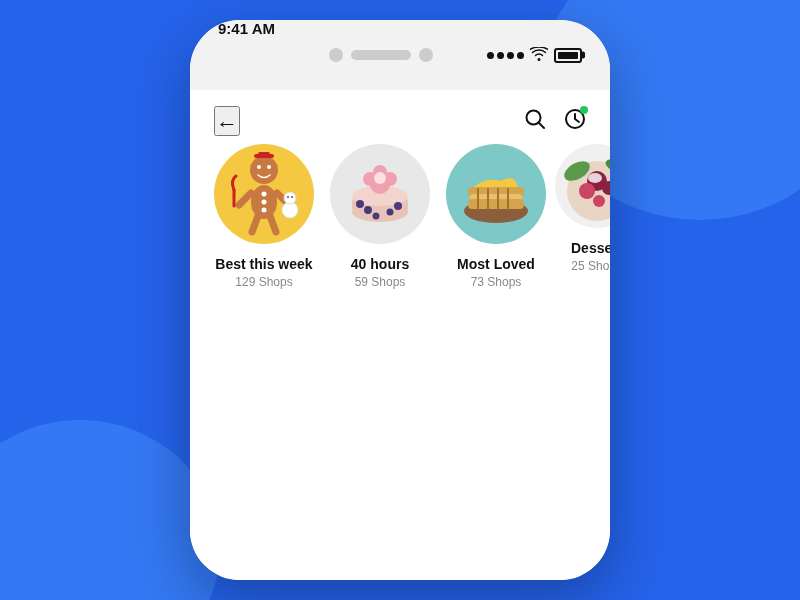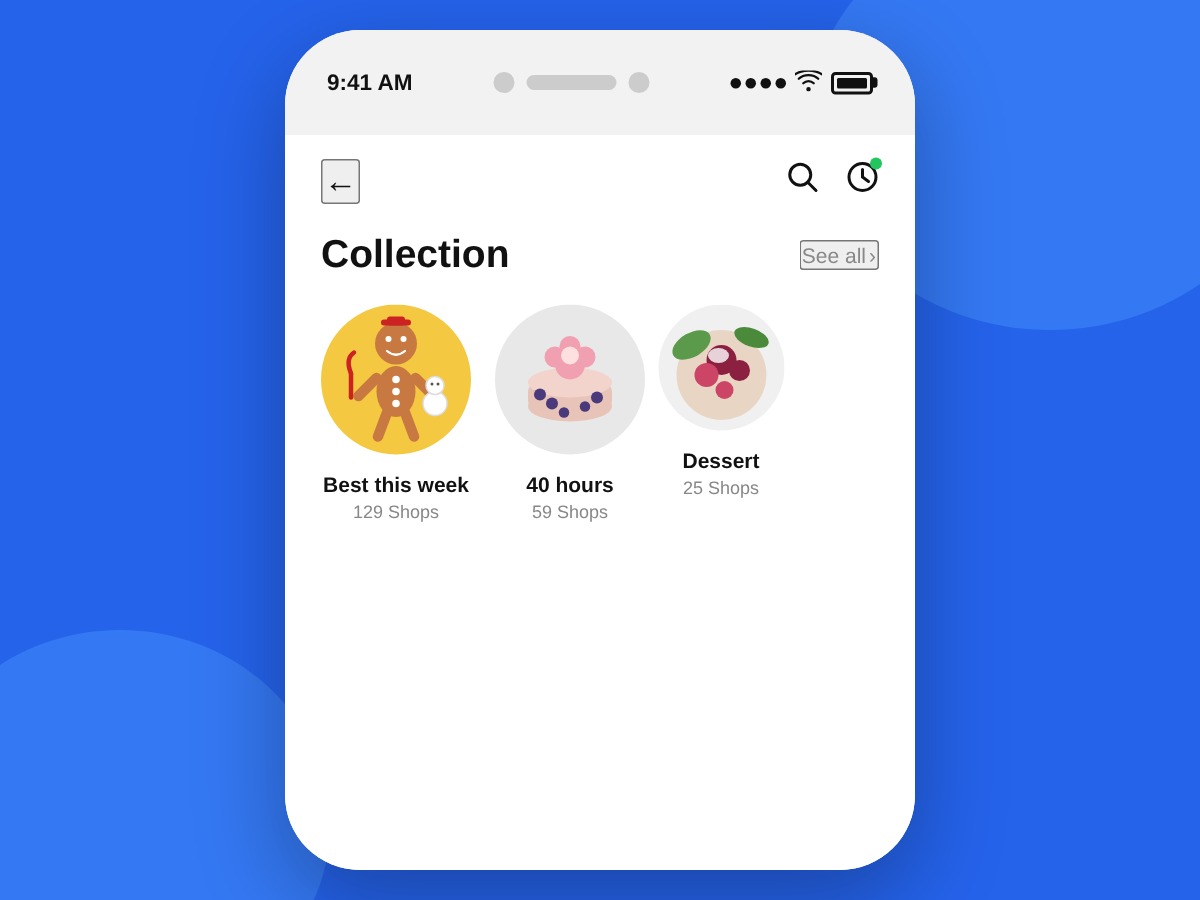--- a/index.html
+++ b/index.html
@@ -51,21 +51,20 @@
       flex-direction: column;
       overflow: hidden;
       z-index: 10;
     }
 
     
     .notch-bar {
       background: #f2f2f2;
       height: 70px;
       display: flex;
-      align-items: center;
       justify-content: space-between;
       padding: 0 28px;
       flex-shrink: 0;
     }
 
     .status-time {
       font-size: 15px;
       font-weight: 600;
       color: #111;
     }
@@ -344,27 +343,20 @@
         <span class="nav-icon">
           <svg width="22" height="22" viewBox="0 0 22 22" fill="none">
             <circle cx="11" cy="11" r="9" stroke="#111" stroke-width="2"></circle>
             <polyline points="11,6 11,11 15,14" stroke="#111" stroke-width="2" stroke-linecap="round" fill="none"></polyline>
           </svg>
           <span class="green-dot"></span>
         </span>
       </div>
     </div>
 
-    <div class="collection-header">
-      <h2 class="collection-title">Collection</h2>
-      <button class="see-all">
-        <span>See all</span>
-        <span>›</span>
-      </button>
-    </div>
 
     <div class="cards-row">
 
       <div class="card">
         <div class="card-image-wrapper yellow-bg">
           <div class="img-placeholder">
             <svg width="80" height="88" viewBox="0 0 80 88" fill="none" xmlns="http://www.w3.org/2000/svg">
 
               <circle cx="40" cy="20" r="14" fill="#c87941"></circle>
 
@@ -424,20 +416,43 @@
               <circle cx="58" cy="52" r="4" fill="#4a3a7c"></circle>
               <circle cx="50" cy="58" r="3.5" fill="#4a3a7c"></circle>
               <circle cx="36" cy="62" r="3.5" fill="#4a3a7c"></circle>
             </svg>
           </div>
         </div>
         <span class="card-label">40 hours</span>
         <span class="card-sub">59 Shops</span>
       </div>
 
+      <div class="card">
+        <div class="card-image-wrapper blue-bg">
+          <div class="img-placeholder">
+            <svg width="80" height="70" viewBox="0 0 80 70" fill="none">
+
+              <ellipse cx="40" cy="52" rx="32" ry="12" fill="#8B5E3C"></ellipse>
+
+              <rect x="12" y="28" width="56" height="10" rx="4" fill="#d4a44c"></rect>
+              <rect x="14" y="35" width="52" height="8" rx="3" fill="#e8c070"></rect>
+              <rect x="12" y="40" width="56" height="10" rx="4" fill="#d4a44c"></rect>
+
+              <line x1="22" y1="30" x2="22" y2="50" stroke="#a0732a" stroke-width="2" stroke-linecap="round"></line>
+              <line x1="32" y1="30" x2="32" y2="50" stroke="#a0732a" stroke-width="2" stroke-linecap="round"></line>
+              <line x1="42" y1="30" x2="42" y2="50" stroke="#a0732a" stroke-width="2" stroke-linecap="round"></line>
+              <line x1="52" y1="30" x2="52" y2="50" stroke="#a0732a" stroke-width="2" stroke-linecap="round"></line>
+
+              <path d="M18 28 Q30 18 45 22 Q58 14 62 28" fill="#f5c842" stroke="none"></path>
+            </svg>
+          </div>
+        </div>
+        <span class="card-label">Most Loved</span>
+        <span class="card-sub">73 Shops</span>
+      </div>
 
       <div class="card partial-card">
         <div class="card-image-wrapper partial">
           <div class="img-placeholder">
             <svg width="80" height="80" viewBox="0 0 80 80" fill="none">
 
               <circle cx="40" cy="45" r="30" fill="#e8d5c4"></circle>
 
               <ellipse cx="20" cy="25" rx="14" ry="8" fill="#5a9a4a" transform="rotate(-30 20 25)"></ellipse>
               <ellipse cx="60" cy="20" rx="12" ry="6" fill="#4a8a3a" transform="rotate(20 60 20)"></ellipse>

